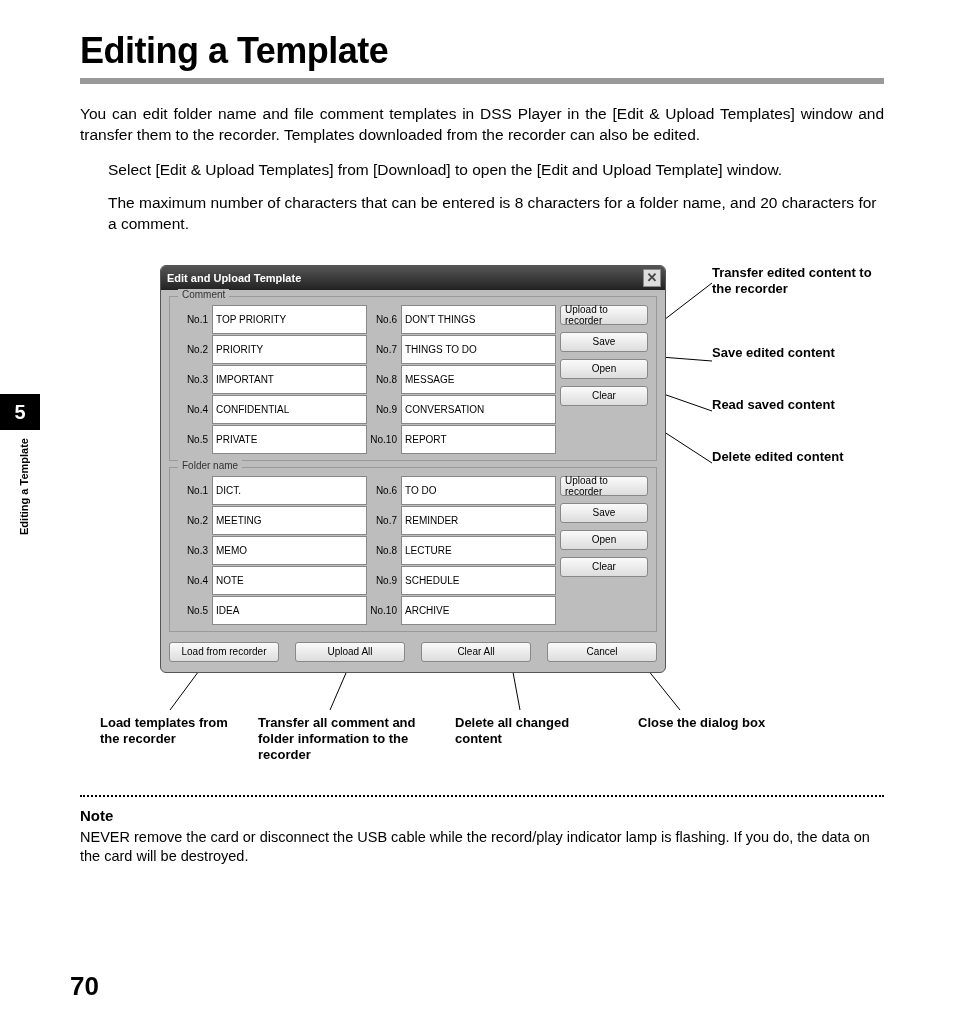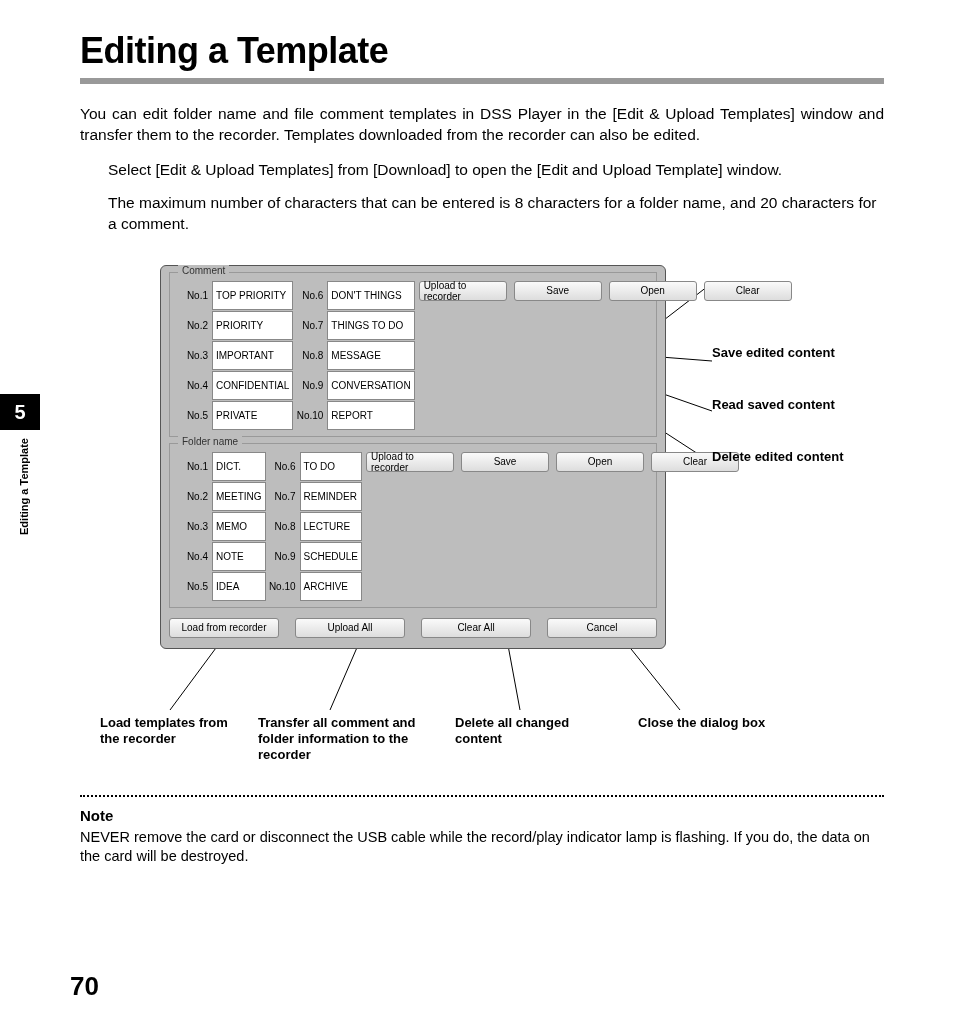--- a/index.html
+++ b/index.html
@@ -13,21 +13,21 @@
 .figure-area { position: relative; margin: 30px 0 0 0; height: 530px; }
 .dialog { position: absolute; left: 160px; top: 0; width: 506px; background: #bdbdbd; border: 1px solid #555; border-radius: 6px; font-size: 11px; overflow: visible; }
 .titlebar { height: 24px; background: linear-gradient(#555,#222); color: #fff; display: flex; align-items: center; padding: 0 6px; font-size: 11px; font-weight: bold; border-radius: 5px 5px 0 0; position: relative; }
 .close-x { position: absolute; right: 4px; top: 3px; width: 18px; height: 18px; background: #ddd; border: 1px solid #888; display: flex; align-items: center; justify-content: center; font-size: 13px; color: #444; }
 .group { margin: 6px 8px; border: 1px solid #999; padding: 8px 8px 6px 8px; position: relative; }
 .group-title { position: absolute; top: -8px; left: 8px; background: #bdbdbd; padding: 0 4px; font-size: 10px; color: #333; }
 .cols { display: flex; }
 .col { display: flex; flex-direction: column; gap: 1px; }
 .col1 { width: 190px; }
 .col2 { width: 190px; }
-.col3 { flex: 1; padding-left: 4px; display: flex; flex-direction: row; gap: 7px; }
+.col3 { flex: 1; padding-left: 4px; display: flex; flex-direction: column; gap: 7px; }
 .row { display: flex; align-items: center; gap: 4px; }
 .lbl { width: 30px; font-size: 10px; text-align: right; }
 .inp { flex: 1; height: 29px; border: 1px solid #888; background: #fff; padding: 0 3px; font-size: 10px; display: flex; align-items: center; }
 .btn { height: 20px; border: 1px solid #888; background: linear-gradient(#fafafa,#ddd); font-size: 10px; display: flex; align-items: center; justify-content: center; border-radius: 3px; padding: 0 4px; }
 .btn.small { width: 88px; }
 .bottom-row { display: flex; justify-content: space-between; padding: 4px 8px 10px 8px; }
 .bottom-row .btn { width: 110px; }
 .callout-r { position: absolute; font-size: 13px; font-weight: bold; line-height: 1.25; width: 160px; }
 .callout-b { position: absolute; font-size: 13px; font-weight: bold; line-height: 1.25; }
 svg.lines { position: absolute; left: 0; top: 0; width: 954px; height: 530px; pointer-events: none; }
@@ -55,20 +55,24 @@
     <line x1="635" y1="90" x2="712" y2="96" stroke="#000" stroke-width="1"></line>
     <line x1="632" y1="118" x2="712" y2="146" stroke="#000" stroke-width="1"></line>
     <line x1="635" y1="148" x2="712" y2="198" stroke="#000" stroke-width="1"></line>
     <line x1="230" y1="364" x2="170" y2="445" stroke="#000" stroke-width="1"></line>
     <line x1="365" y1="364" x2="330" y2="445" stroke="#000" stroke-width="1"></line>
     <line x1="505" y1="364" x2="520" y2="445" stroke="#000" stroke-width="1"></line>
     <line x1="615" y1="364" x2="680" y2="445" stroke="#000" stroke-width="1"></line>
   </svg>
 
   <div class="dialog">
+    <div class="titlebar">
+      <span>Edit and Upload Template</span>
+      <div class="close-x">✕</div>
+    </div>
 
     <div class="group">
       <div class="group-title">Comment</div>
       <div class="cols">
         <div class="col col1">
           <div class="row">
               <span class="lbl">No.1</span>
               <div class="inp">TOP PRIORITY</div>
             </div>
           <div class="row">
@@ -176,20 +180,21 @@
     </div>
 
     <div class="bottom-row">
       <div class="btn">Load from recorder</div>
       <div class="btn">Upload All</div>
       <div class="btn">Clear All</div>
       <div class="btn">Cancel</div>
     </div>
   </div>
 
+  <div class="callout-r" style="left:712px; top:0px;">Transfer edited content to the recorder</div>
   <div class="callout-r" style="left:712px; top:80px;">Save edited content</div>
   <div class="callout-r" style="left:712px; top:132px;">Read saved content</div>
   <div class="callout-r" style="left:712px; top:184px;">Delete edited content</div>
 
   <div class="callout-b" style="left:100px; top:450px; width:140px;">Load templates from the recorder</div>
   <div class="callout-b" style="left:258px; top:450px; width:180px;">Transfer all comment and folder information to the recorder</div>
   <div class="callout-b" style="left:455px; top:450px; width:160px;">Delete all changed content</div>
   <div class="callout-b" style="left:638px; top:450px; width:140px;">Close the dialog box</div>
 </div>
 

